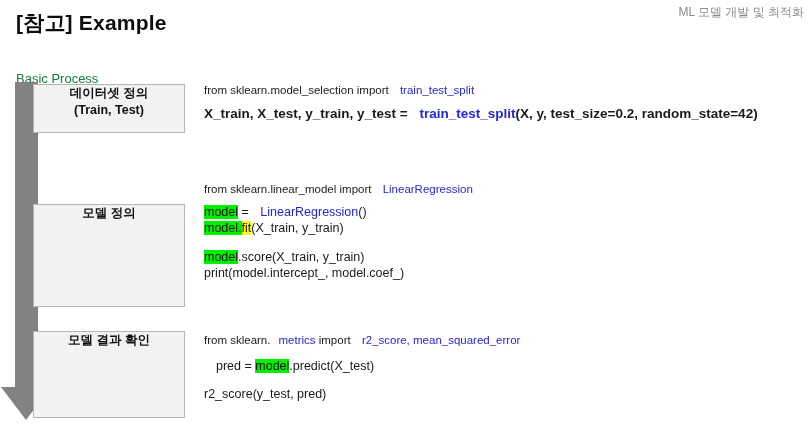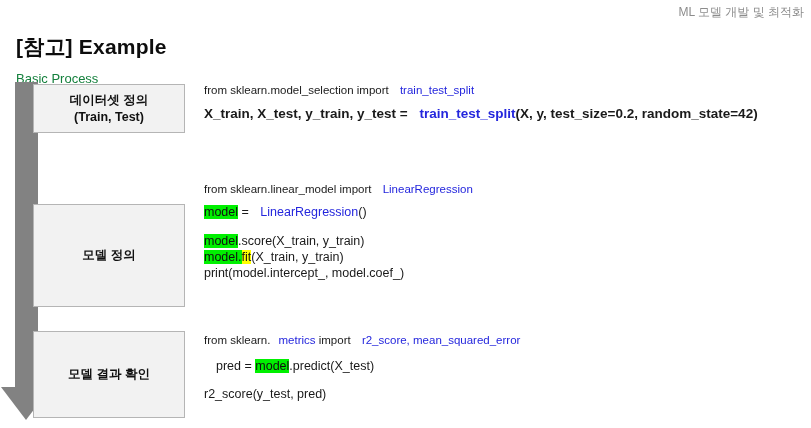--- a/index.html
+++ b/index.html
@@ -6,21 +6,21 @@
   .slide{
     position:relative;
     width:811px;height:428px;
     background:#ffffff;
     font-family:"Liberation Sans","DejaVu Sans",sans-serif;
     overflow:hidden;
   }
   
   .title{
     position:absolute;left:16px;top:9px;
-    font-size:21px;font-weight:700;color:#0d0d0d;letter-spacing:0.2px;margin-top:24px;
+    font-size:21px;font-weight:700;color:#0d0d0d;letter-spacing:0.2px;
   }
   .corner{
     position:absolute;right:7px;top:4px;
     font-size:12px;color:#8c8c8c;
   }
   .subtitle{
     position:absolute;left:16px;top:71px;
     font-size:13px;color:#15803d;
   }
   
@@ -34,21 +34,21 @@
     position:absolute;left:1px;top:387px;
     width:0;height:0;
     border-left:25px solid transparent;
     border-right:25px solid transparent;
     border-top:33px solid #828282;
     z-index:1;
   }
   .step-box{
     position:absolute;left:33px;width:152px;
     background:#f2f2f2;border:1px solid #b5b5b5;
-    display:flex;align-items:center;justify-content:center;
+    display:flex;justify-content:center;
     z-index:2;box-sizing:border-box;
   }
   .step-box .step-label{
     font-size:12.5px;font-weight:700;color:#111111;
     line-height:17px;text-align:center;white-space:pre-line;
   }
   .box1{top:84px;height:49px;}
   .box2{top:180px;height:103px;margin-top:24px;}
   .box3{top:331px;height:87px;}
   
@@ -91,22 +91,22 @@
     <div class="step-label">모델 결과 확인</div>
   </div>
 
   <div class="code-section code-dataset">
       <div class="code-line s"><span class="seg-k">from sklearn.model_selection import </span><span class="seg-b">train_test_split</span></div>
       <div class="code-line mb" style="margin-top: 7px;"><span class="seg-k">X_train, X_test, y_train, y_test = </span><span class="seg-b">train_test_split</span><span class="seg-k">(X, y, test_size=0.2, random_state=42)</span></div>
     </div>
   <div class="code-section code-model">
       <div class="code-line s"><span class="seg-k">from sklearn.linear_model import </span><span class="seg-b">LinearRegression</span></div>
       <div class="code-line m" style="margin-top: 7px;"><span class="seg-g">model</span><span class="seg-k"> = </span><span class="seg-b">LinearRegression</span><span class="seg-k">()</span></div>
+      <div class="code-line m"><span class="seg-g">model.</span><span class="seg-y">fit</span><span class="seg-k">(X_train, y_train)</span></div>
       <div class="code-line m" style="margin-top: 13px;"><span class="seg-g">model</span><span class="seg-k">.score(X_train, y_train)</span></div>
-      <div class="code-line m"><span class="seg-g">model.</span><span class="seg-y">fit</span><span class="seg-k">(X_train, y_train)</span></div>
       <div class="code-line m"><span class="seg-k">print(model.intercept_, model.coef_)</span></div>
     </div>
   <div class="code-section code-evaluate">
       <div class="code-line s"><span class="seg-k">from sklearn.</span><span class="seg-b">metrics</span><span class="seg-k"> import </span><span class="seg-b">r2_score, mean_squared_error</span></div>
       <div class="code-line m" style="margin-top: 10px; padding-left: 12px;"><span class="seg-k">pred = </span><span class="seg-g">model</span><span class="seg-k">.predict(X_test)</span></div>
       <div class="code-line m" style="margin-top: 12px;"><span class="seg-k">r2_score(y_test, pred)</span></div>
     </div>
 
 </div>
 

